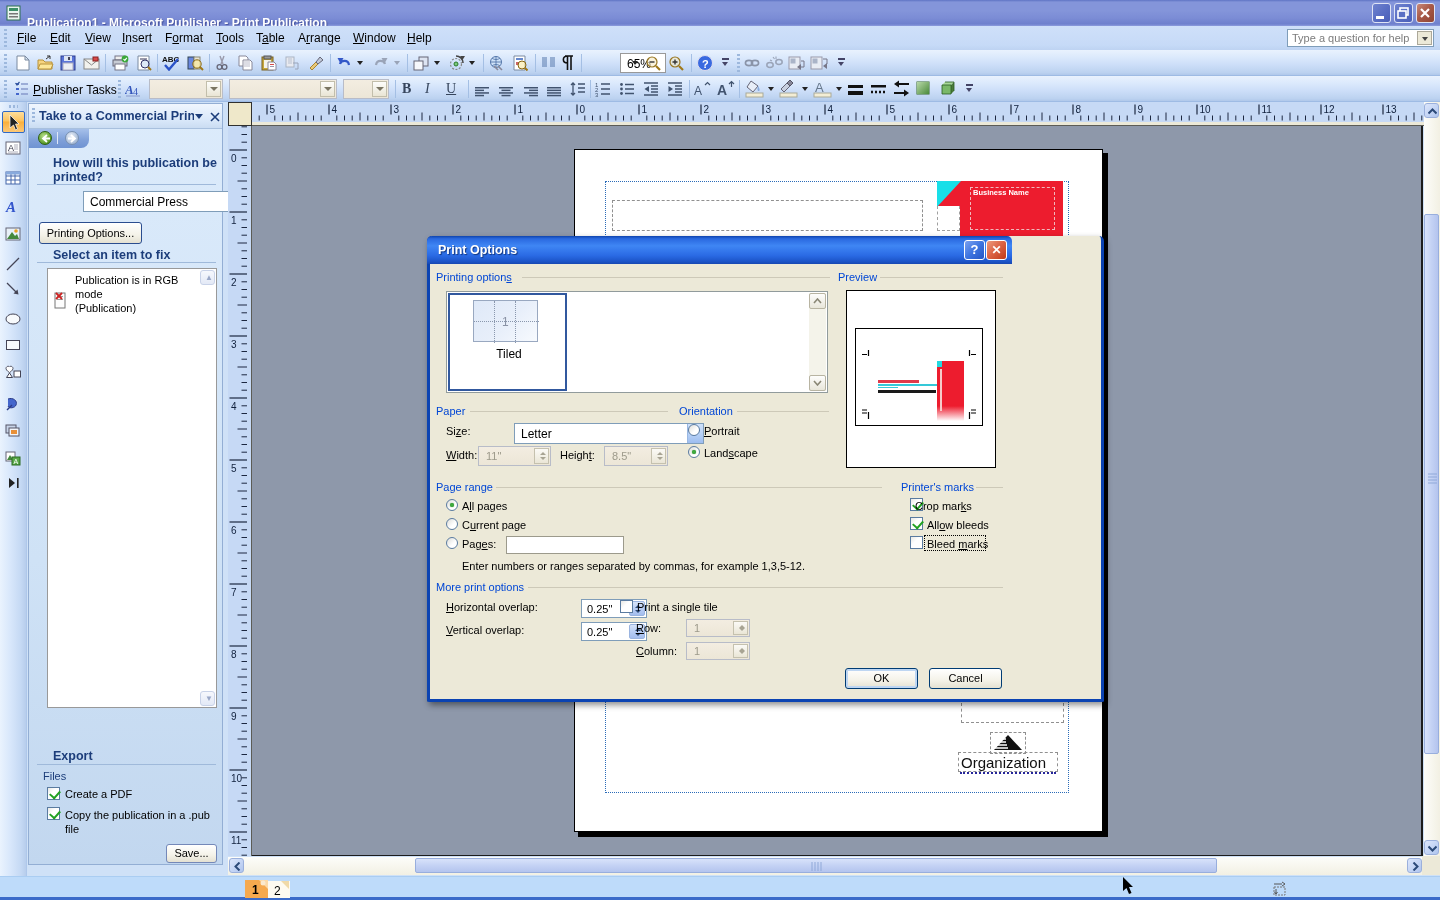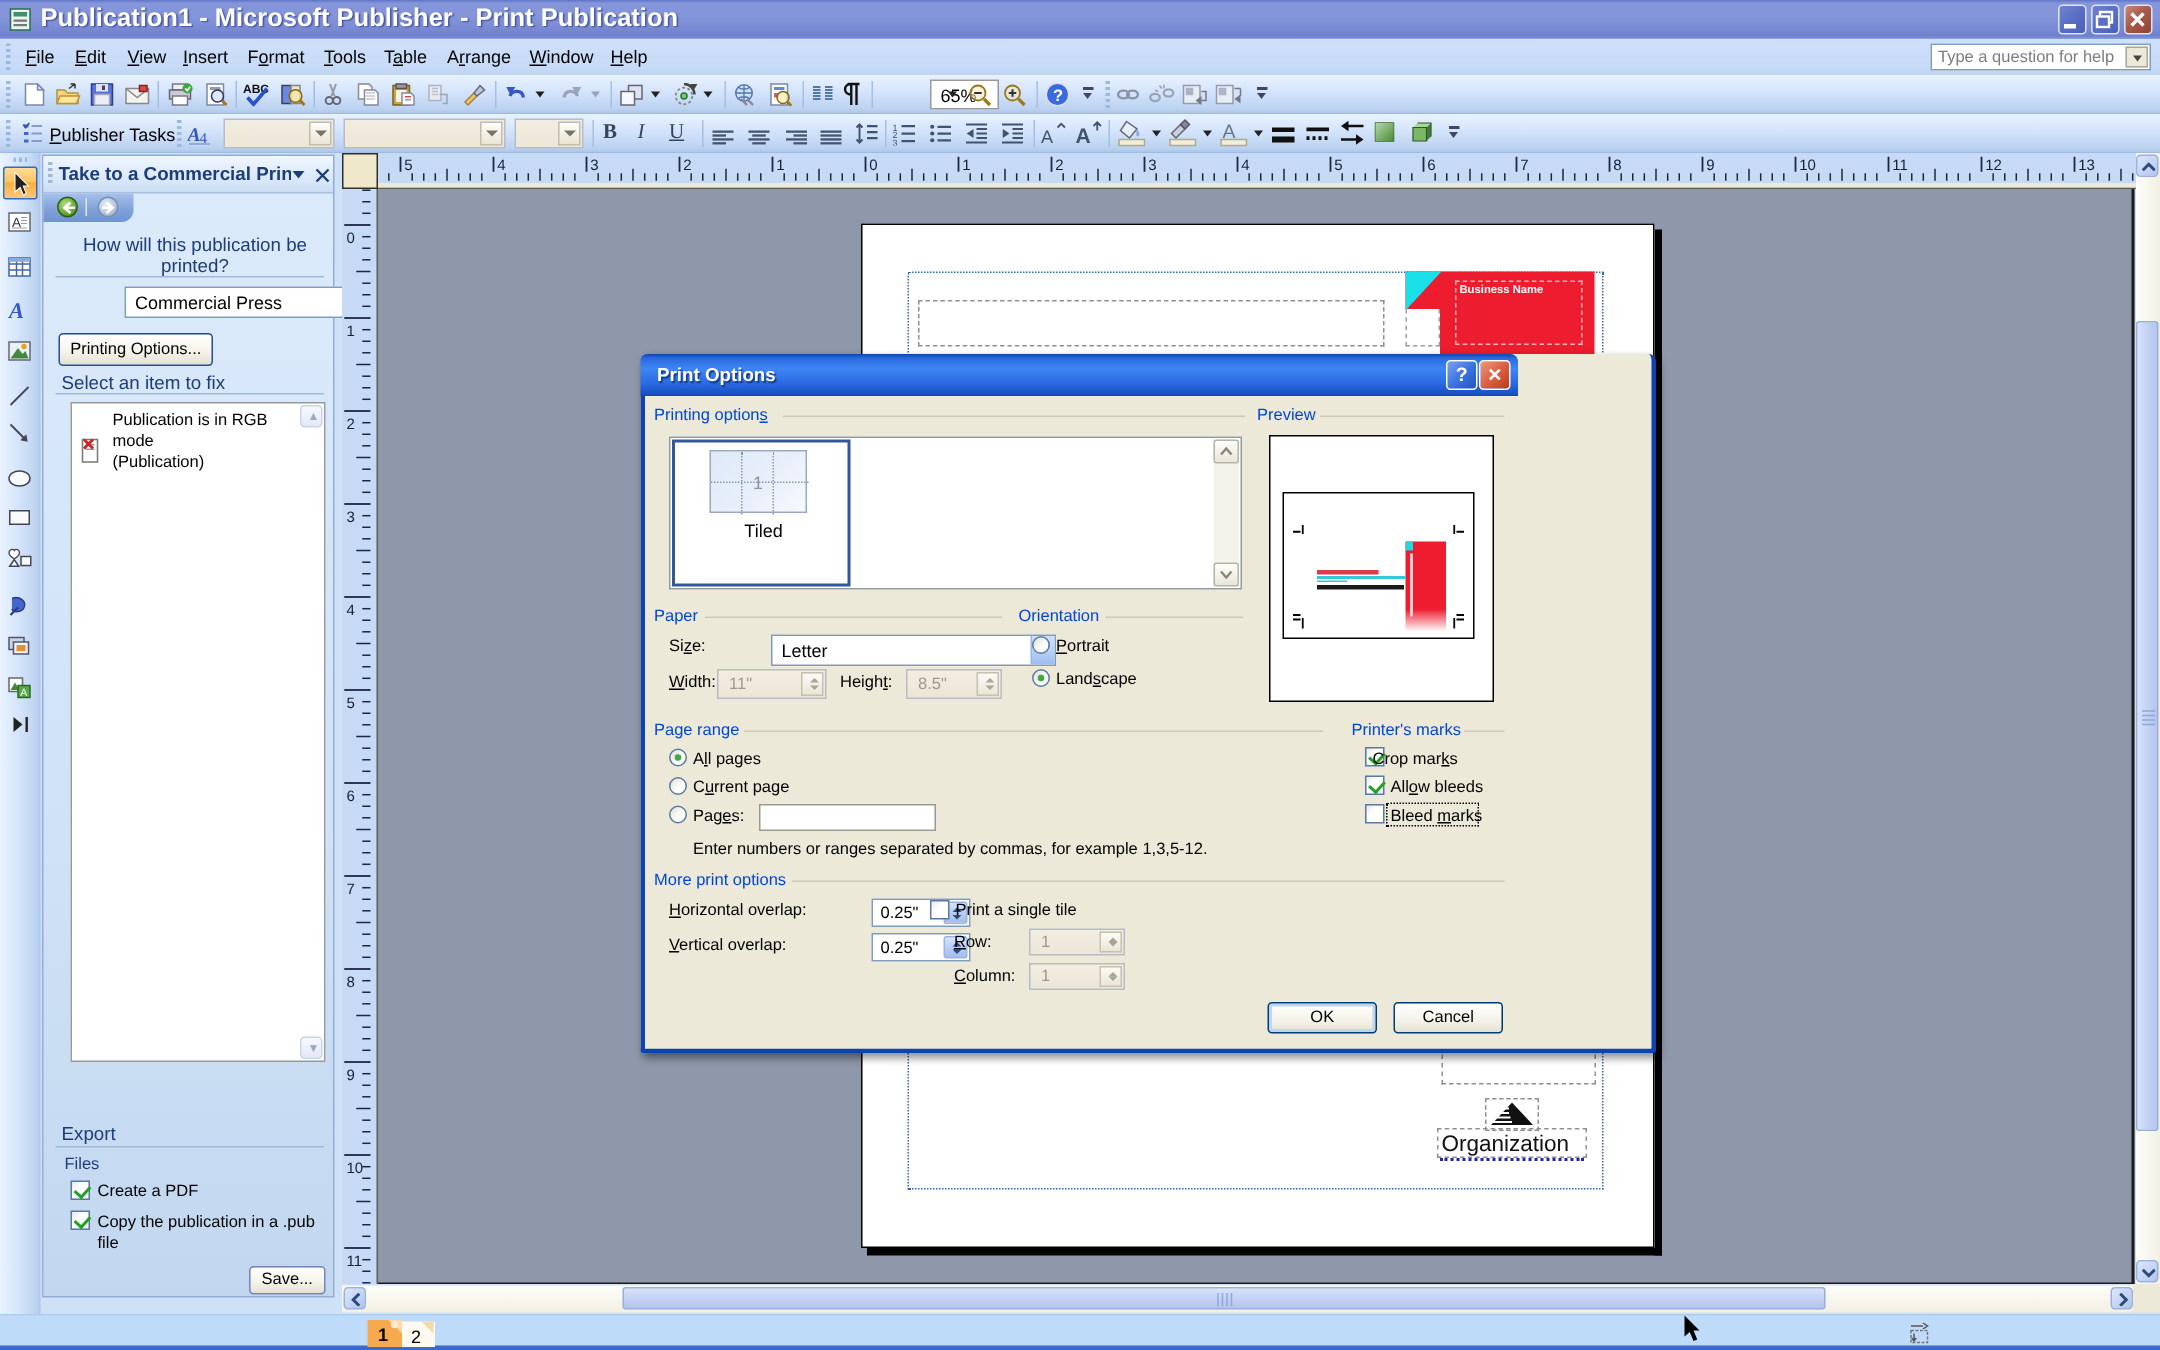--- a/index.html
+++ b/index.html
@@ -4,21 +4,21 @@
 <style>
 * { margin:0; padding:0; box-sizing:border-box; }
 html,body { width:1440px; height:900px; overflow:hidden; }
 body { font-family:"Liberation Sans", sans-serif; font-size:11px; position:relative; background:#cfe1f7; }
 .abs { position:absolute; }
 u { text-decoration:underline; }
 
 
 #titlebar { left:0; top:0; width:1440px; height:26px;
   background:linear-gradient(180deg,#5f74c4 0%,#8495da 8%,#8495da 40%,#7b8cd5 70%,#6e80cd 92%,#8c9cdd 100%); }
-#titlebar .ttext { position:absolute; left:27px; top:2px; color:#fff; font-size:17px; font-weight:bold; text-shadow:1px 1px 1px #44509a; }
+#titlebar .ttext { position:absolute; left:27px; top:16px; color:#fff; font-size:12px; font-weight:bold; text-shadow:1px 1px 1px #44509a; }
 .capbtn { position:absolute; top:3px; width:19px; height:20px; border-radius:3px; border:1px solid #dfe4f5; color:#fff; font-size:11px; text-align:center; line-height:18px; }
 #btnmin,#btnmax { background:linear-gradient(135deg,#7083cf 0%,#5a6fc4 50%,#4a5fb8 100%); }
 #btnclose { background:linear-gradient(135deg,#c98a7a 0%,#a85a48 45%,#8f4434 100%); }
 
 
 #menubar { left:0; top:26px; width:1440px; height:24px; background:linear-gradient(180deg,#cfe0f9 0%,#c6daf7 80%,#bed3f2 100%); }
 .menuitem { position:absolute; top:5px; color:#000; font-size:12px; }
 #qbox { position:absolute; right:6px; top:3px; width:147px; height:18px; background:#fff; border:1px solid #7f9db9; color:#7c7c7c; font-size:11px; padding:2px 4px; }
 #qbox .dd { position:absolute; right:1px; top:1px; width:15px; height:14px; background:#ece9d8; border:1px solid #aca899; }
 
@@ -40,21 +40,21 @@
 
 #objbar { left:0; top:102px; width:27px; height:774px; background:linear-gradient(90deg,#eaf3fe 0%,#d8e7fb 40%,#c5d9f4 80%,#b7cdec 100%); border-right:1px solid #aec7ea; }
 #selTool { position:absolute; left:2px; top:9px; width:23px; height:22px; background:linear-gradient(180deg,#fddd9b,#fcc35e 45%,#fbaf3a 50%,#fcc878); border:1px solid #316ac5; border-radius:2px; }
 
 
 #taskpane { left:28px; top:103px; width:195px; height:762px; background:linear-gradient(180deg,#dcebfb 0%,#cfe2f6 60%,#c2d7ef 100%); border:1px solid #93aed4; }
 #tphead { position:absolute; left:0; top:0; width:193px; height:25px; background:linear-gradient(180deg,#f0f6fe,#d8e7f9 70%,#cadcf2 100%); border-bottom:1px solid #a8c0de; }
 #tphead .t { position:absolute; left:10px; top:5px; font-size:12.5px; font-weight:bold; color:#1c3d7a; }
 #tpnav { position:absolute; left:0px; top:25px; width:60px; height:19px; background:linear-gradient(180deg,#a6c0ea,#7e9fd8 60%,#6f93d2); border-radius:0 0 8px 0; }
 .navcirc { position:absolute; top:2px; width:14px; height:14px; border-radius:50%; }
-.sechead { position:absolute; left:12px; font-size:12.5px; font-weight:normal; color:#1c3d7a;text-align:center; }
+.sechead { position:absolute; left:24px; font-size:12.5px; font-weight:bold; color:#1c3d7a; }
 .secline { position:absolute; left:8px; width:179px; height:1px; background:#9fb9da; }
 .xpbtn { position:absolute; background:linear-gradient(180deg,#ffffff,#f4f2e8 60%,#e4e1d2 100%); border:1px solid #7488b8; border-radius:3px; color:#000; font-size:11px; text-align:center; }
 .chk { position:absolute; width:13px; height:13px; background:linear-gradient(135deg,#e8e8e4,#fff 40%); border:1px solid #5a7ba0; }
 .chk.on:after { content:""; position:absolute; left:2px; top:2px; width:8px; height:5px; border-left:2px solid #21a121; border-bottom:2px solid #21a121; transform:rotate(-48deg); }
 .tpx { font-size:11px; color:#000; position:absolute; }
 
 
 #cornerbox { left:228px; top:102px; width:24px; height:24px; background:#efe8ca; border:1px solid #30302f; }
 #hruler { left:252px; top:102px; width:1172px; height:24px; background:#c6d9f5; border-bottom:1px solid #5c5c56; }
 #vruler { left:228px; top:126px; width:24px; height:730px; background:#c6d9f5; border-right:1px solid #5c5c56; }

